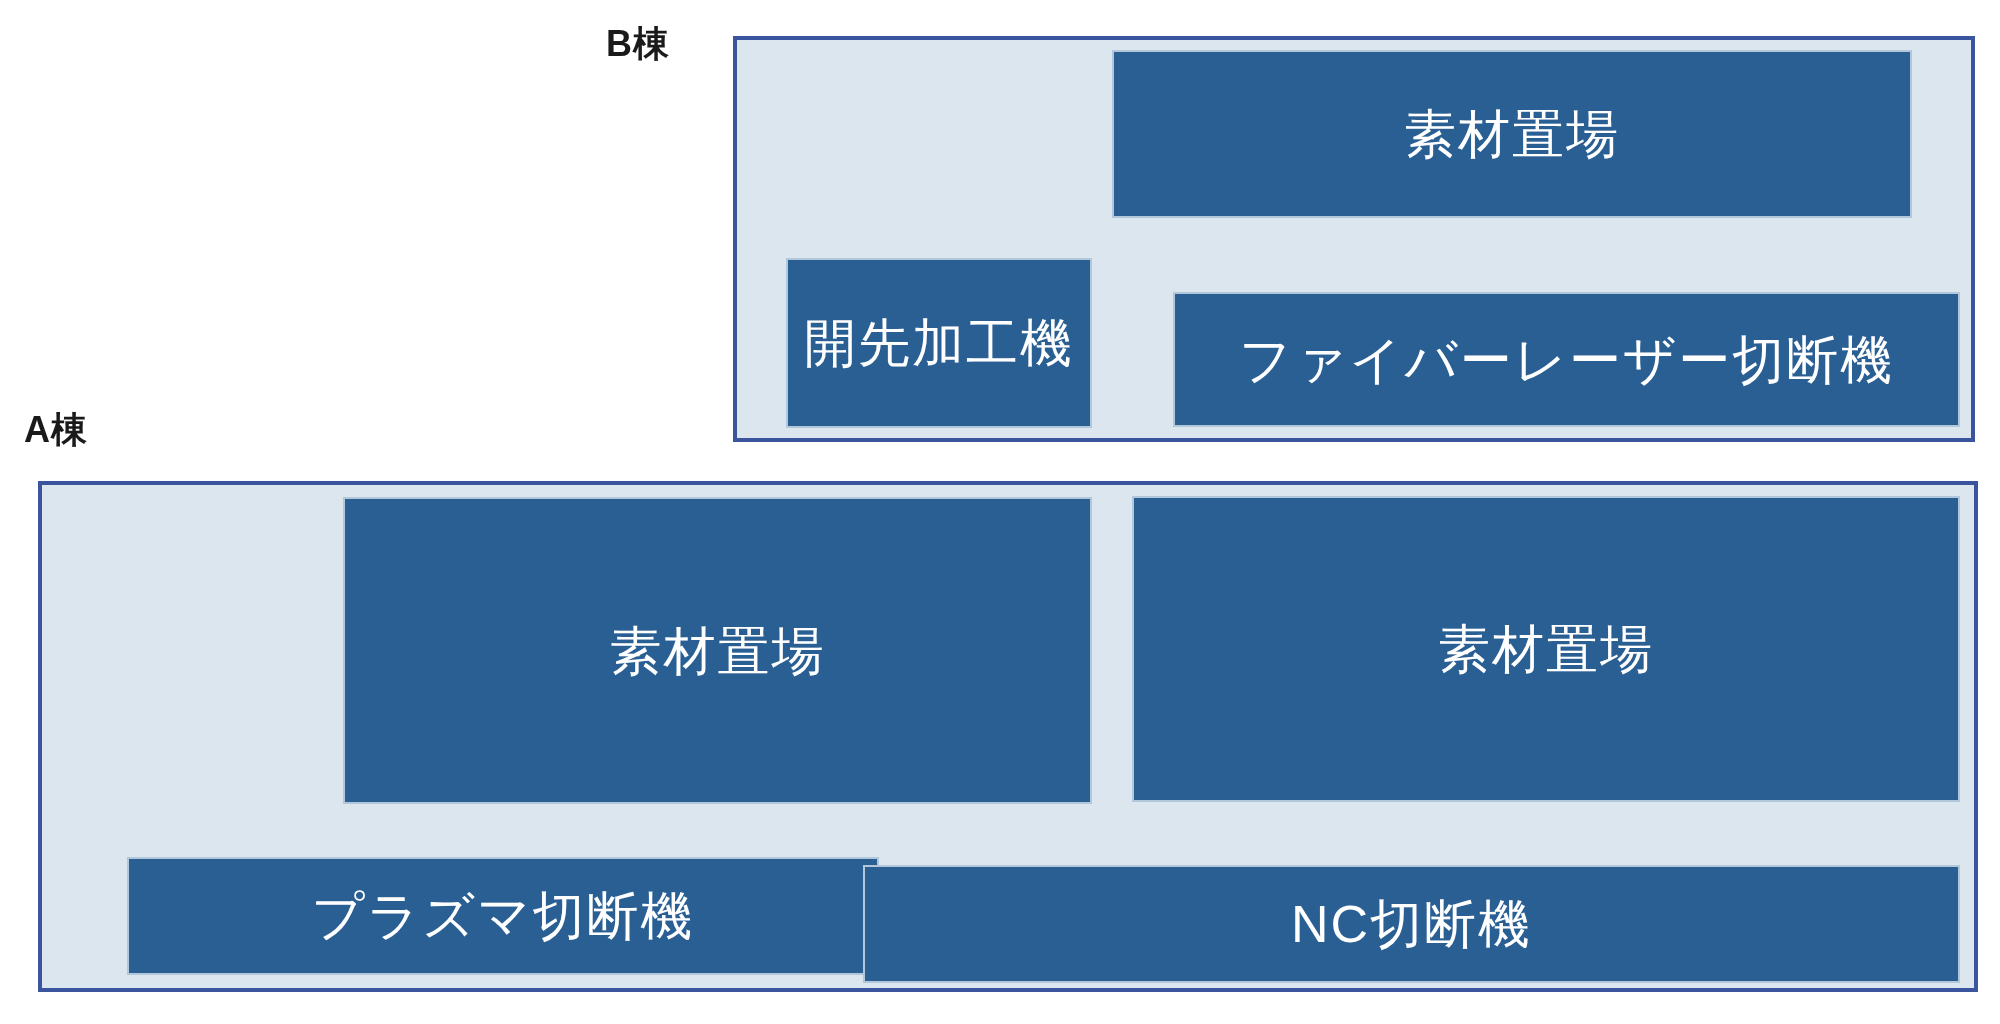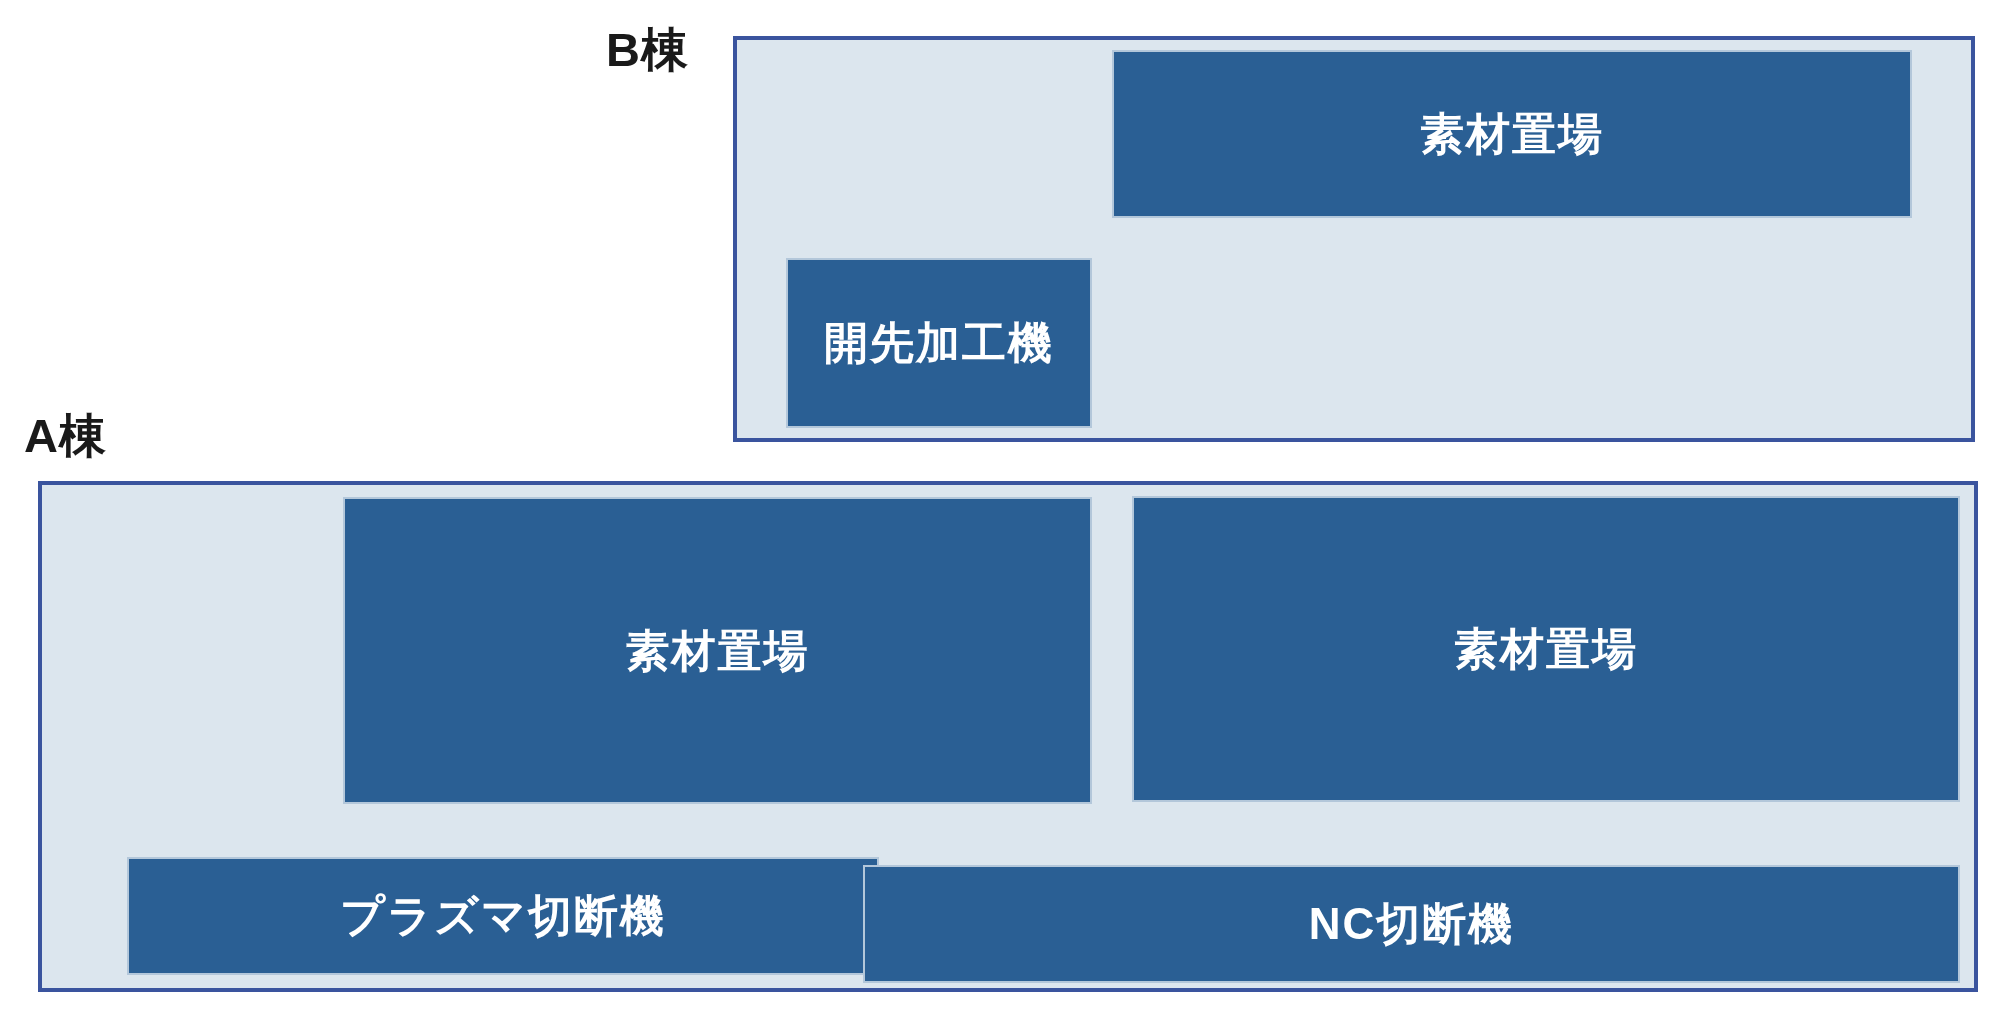--- a/index.html
+++ b/index.html
@@ -17,39 +17,39 @@
   }
   .building {
     position: absolute;
     box-sizing: border-box;
     background: var(--building-fill, #dce6ee);
     border: 4px solid var(--building-border, #3a549e);
   }
   .building-label {
     position: absolute;
     color: var(--label-text, #1a1a1a);
-    font-size: 47px;
+    font-size: 36px;
     font-weight: bold;
     line-height: 1;
     letter-spacing: 1px;
     white-space: nowrap;
   }
   .area {
     position: absolute;
     box-sizing: border-box;
     background: var(--box-fill, #2a5f94);
     border: 2px solid var(--box-outline, #b3c7da);
     display: flex;
     align-items: center;
     justify-content: center;
   }
   .area-label {
     color: var(--box-text, #ffffff);
-    font-size: 44px;
-    font-weight: bold;
+    font-size: 52px;
+    font-weight: normal;
     letter-spacing: 2px;
     line-height: 1;
     white-space: nowrap;
   }
   
   #building-b { left: 733px; top: 36px; width: 1242px; height: 406px; }
   #label-b    { left: 606px; top: 26px; }
   #b-sozai    { left: 375px; top: 10px;  width: 800px;  height: 168px; }
   #b-kaisaki  { left: 49px;  top: 218px; width: 306px;  height: 170px; }
   #b-fiber    { left: 436px; top: 252px; width: 787px;  height: 135px; }
@@ -71,20 +71,23 @@
   <div class="building" id="building-b">
 
     <div class="area" id="b-sozai">
       <span class="area-label">素材置場</span>
     </div>
 
     <div class="area" id="b-kaisaki">
       <span class="area-label">開先加工機</span>
     </div>
 
+    <div class="area" id="b-fiber">
+      <span class="area-label">ファイバーレーザー切断機</span>
+    </div>
   </div>
 
   <div class="building-label" id="label-a">A棟</div>
 
   <div class="building" id="building-a">
 
     <div class="area" id="a-sozai-l">
       <span class="area-label">素材置場</span>
     </div>
 

